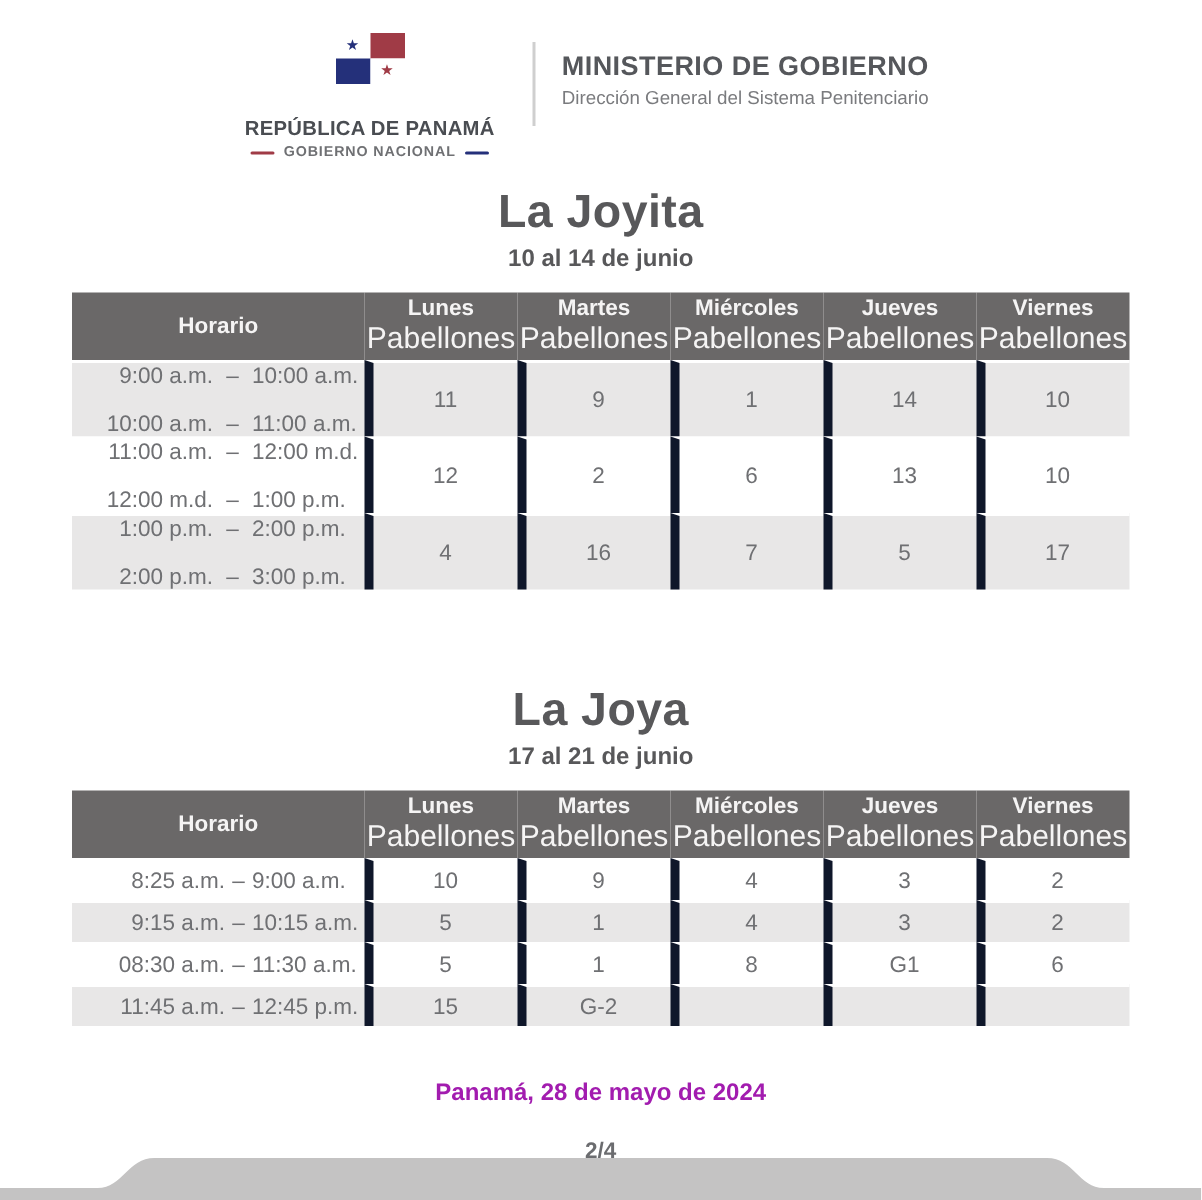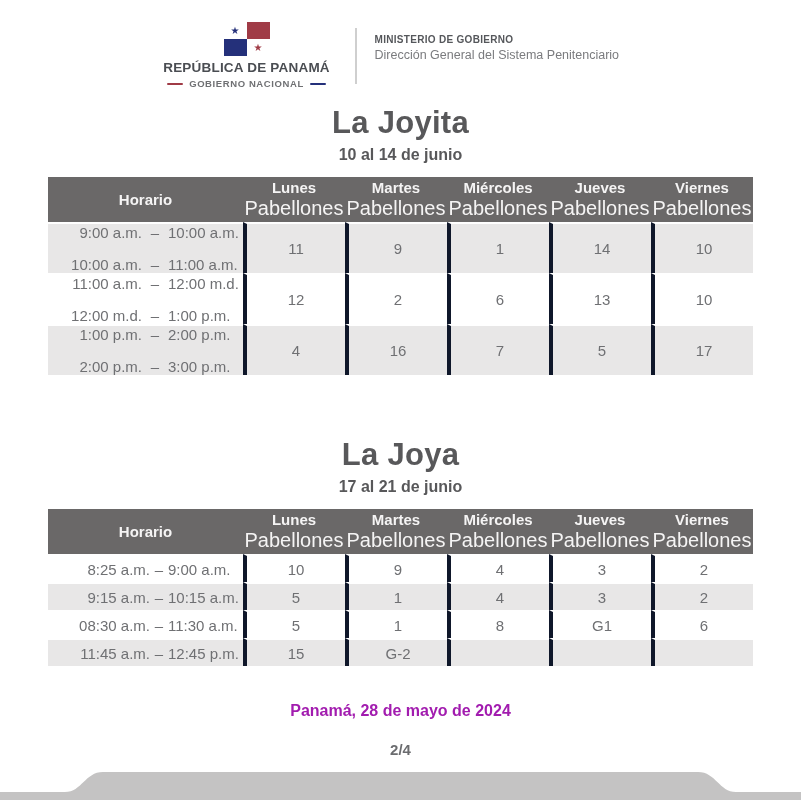--- a/index.html
+++ b/index.html
@@ -16,29 +16,29 @@
     display:flex; justify-content:center; align-items:flex-start;
     padding-top:22px; gap:18px;
   }
   .logo-block { display:flex; flex-direction:column; align-items:center; width:180px; }
   .flag { width:46px; height:34px; display:grid; grid-template-columns:1fr 1fr; grid-template-rows:1fr 1fr; }
   .flag .q { display:flex; align-items:center; justify-content:center; font-size:10px; line-height:1; }
   .flag .q1 { background:#ffffff; color:#24307a; }
   .flag .q2 { background:#a03b46; }
   .flag .q3 { background:#24307a; }
   .flag .q4 { background:#ffffff; color:#a03b46; }
-  .republic { margin-top:4px; font-size:13.5px; font-weight:bold; color:#4a4d52; letter-spacing:0.2px; white-space:nowrap; }
+  .republic { margin-top:22px; font-size:13.5px; font-weight:bold; color:#4a4d52; letter-spacing:0.2px; white-space:nowrap; }
   .gobierno-line { margin-top:3px; display:flex; align-items:center; gap:6px; }
   .gobierno { font-size:9.5px; font-weight:bold; color:#6f7073; letter-spacing:0.6px; white-space:nowrap; }
   .dash { width:16px; height:2px; border-radius:1px; }
   .dash.red { background:#a03b46; }
   .dash.blue { background:#24307a; }
   .header-vline { width:2px; height:56px; background:#cfcfcf; margin-top:6px; }
   .ministry-block { padding-top:12px; width:270px; }
-  .ministry { font-size:10px; font-weight:bold; color:#55575b; letter-spacing:0.3px; }
+  .ministry { font-size:18px; font-weight:bold; color:#55575b; letter-spacing:0.3px; }
   .direction { margin-top:3px; font-size:12.5px; color:#7a7b7e; }
 
   
   .section-title { text-align:center; }
   .section-title h1 { font-size:31px; font-weight:bold; color:#58585a; letter-spacing:0.3px; }
   .section-title h2 { font-size:16px; font-weight:bold; color:#58585a; margin-top:5px; }
   .title-joyita { margin-top:16px; }
   .title-joya { margin-top:62px; }
 
   
@@ -52,21 +52,21 @@
     background:#6a6868; color:#f5f4f4; font-weight:normal;
     height:28px; vertical-align:middle; text-align:center; padding:2px 0;
   }
   table.sched thead th .day { font-size:15px; font-weight:bold; }
   table.sched thead th .sub { font-size:20px; font-weight:normal; margin-top:1px; }
   table.sched thead th.h-horario { font-size:15px; font-weight:bold; }
   table.sched tbody td {
     text-align:center; vertical-align:middle; font-size:15px; color:#6f7073;
     border-top:2px solid #ffffff;
   }
-  table.sched tbody td + td { border-left:4px solid #0f172a; }
+  table.sched tbody td + td { border-left:6px solid #0f172a; }
   table.sched tbody tr.striped td { background:#e8e7e7; }
   table.joyita tbody td { height:50px; }
   table.joya tbody td { height:28px; }
 
   .time-cell { display:flex; flex-direction:column; justify-content:center; gap:15px; padding:0 6px; }
   .time-line { display:flex; align-items:baseline; }
   .t-start { flex:0 0 88px; text-align:right; white-space:nowrap; }
   .t-dash { flex:0 0 26px; text-align:center; }
   .t-end { flex:1; text-align:left; white-space:nowrap; }
   table.joya .t-start { flex-basis:96px; }

